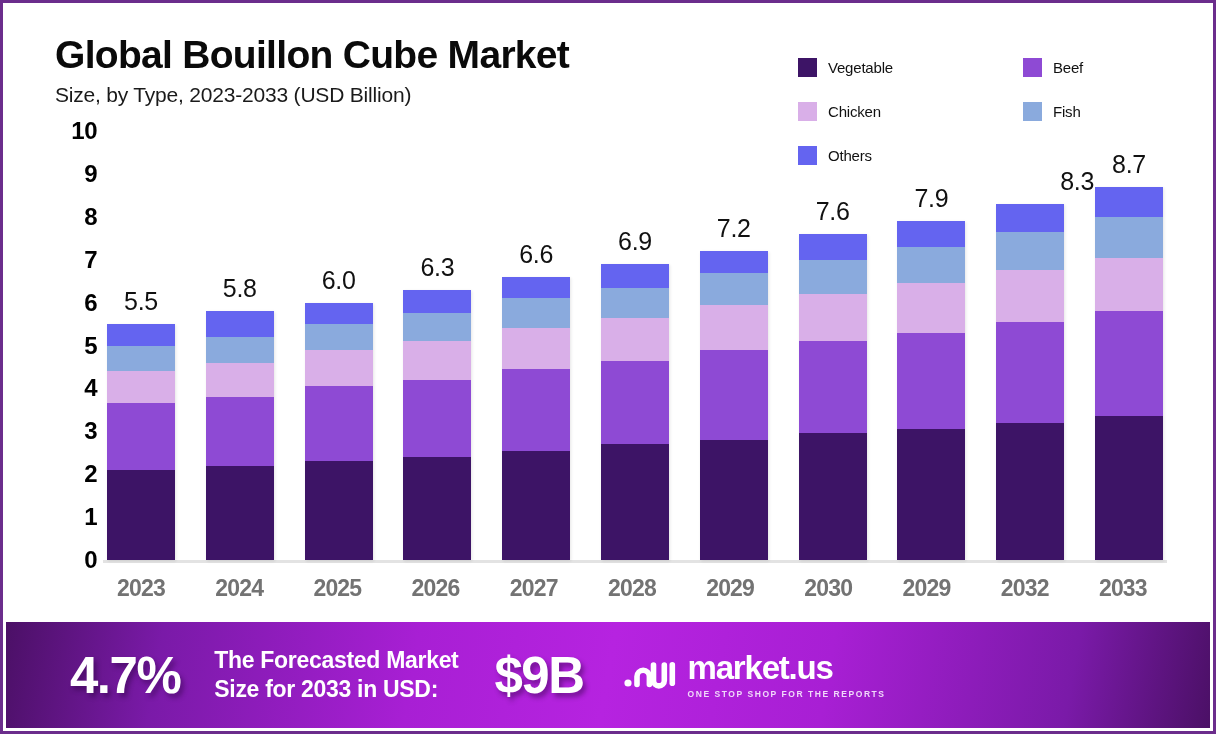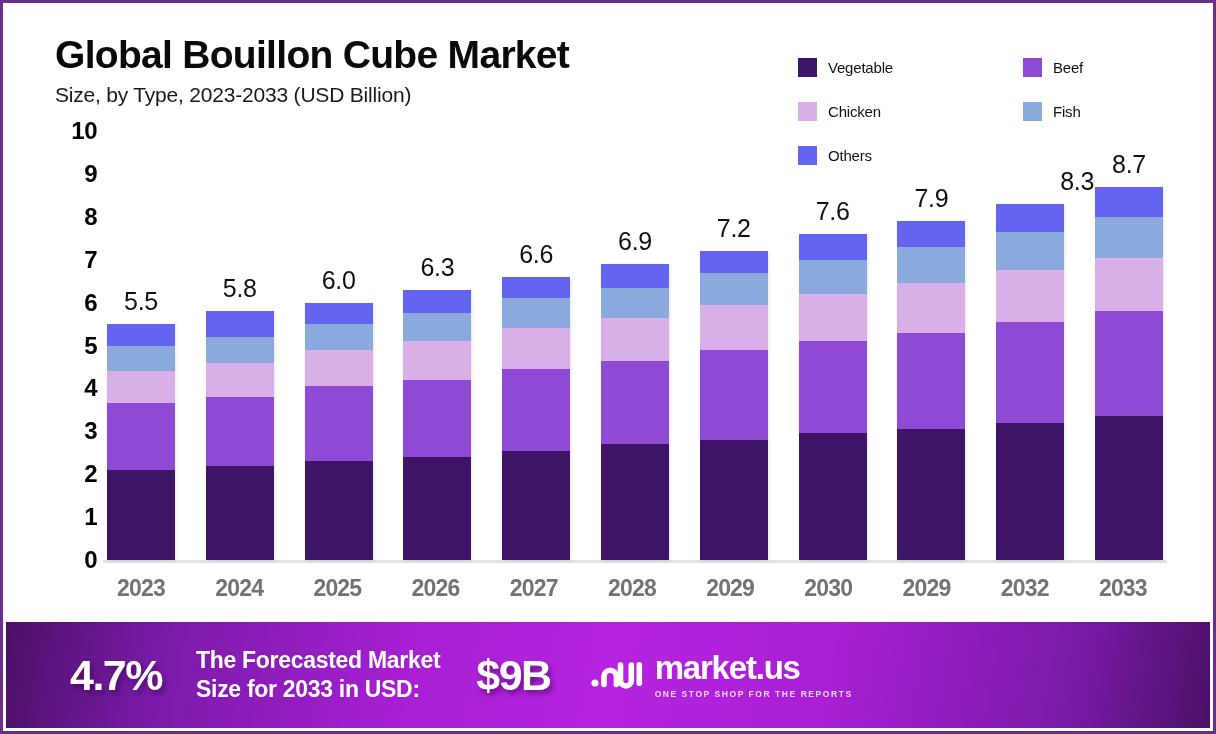--- a/index.html
+++ b/index.html
@@ -184,21 +184,21 @@
   .banner-text {
     color: #ffffff;
     font-size: 23px;
     font-weight: bold;
     line-height: 1.25;
     letter-spacing: -0.3px;
     white-space: nowrap;
   }
   .banner-big {
     color: #ffffff;
-    font-size: 43px;
+    font-size: 51px;
     font-weight: bold;
     letter-spacing: -1.5px;
     text-shadow: 3px 4px 5px rgba(40,0,60,0.45);
     white-space: nowrap;
   }
   .gap-a { width: 36px; flex: none; }
   .gap-b { width: 34px; flex: none; }
   .gap-c { width: 36px; flex: none; }
   .gap-d { width: 40px; flex: none; }
 

